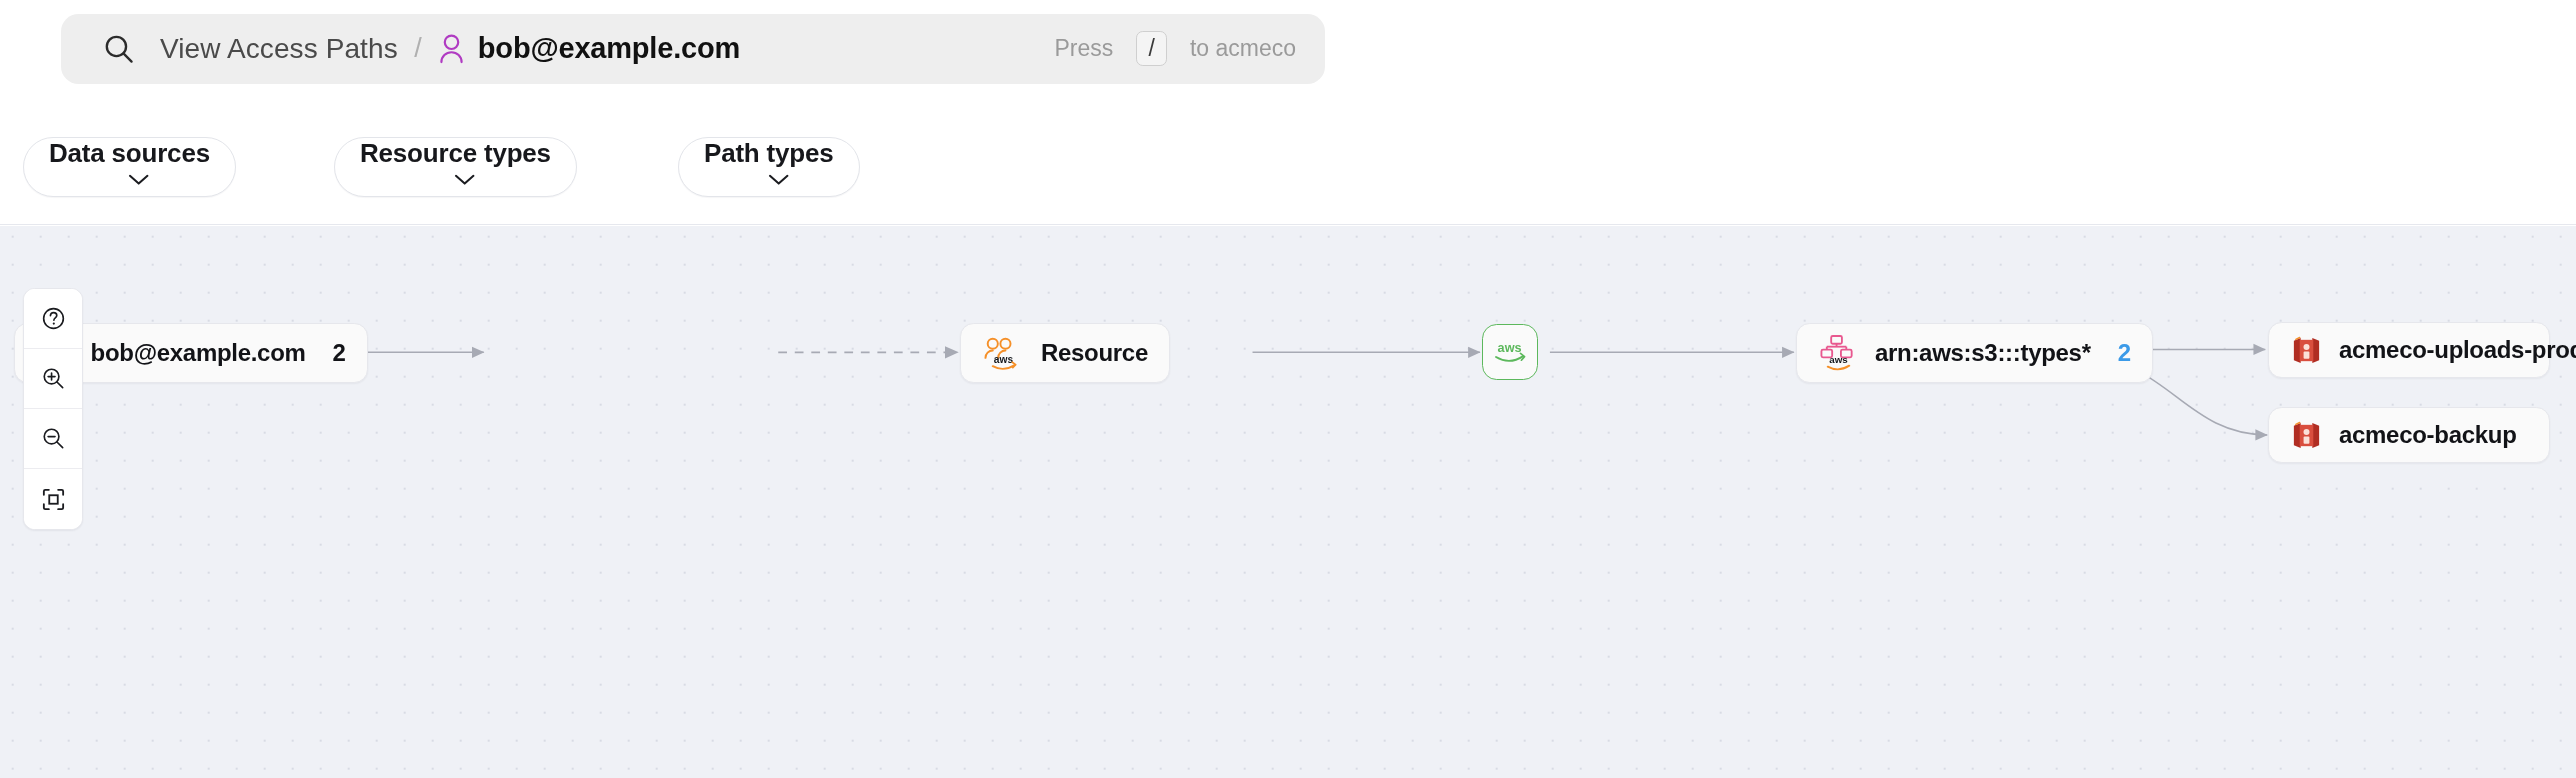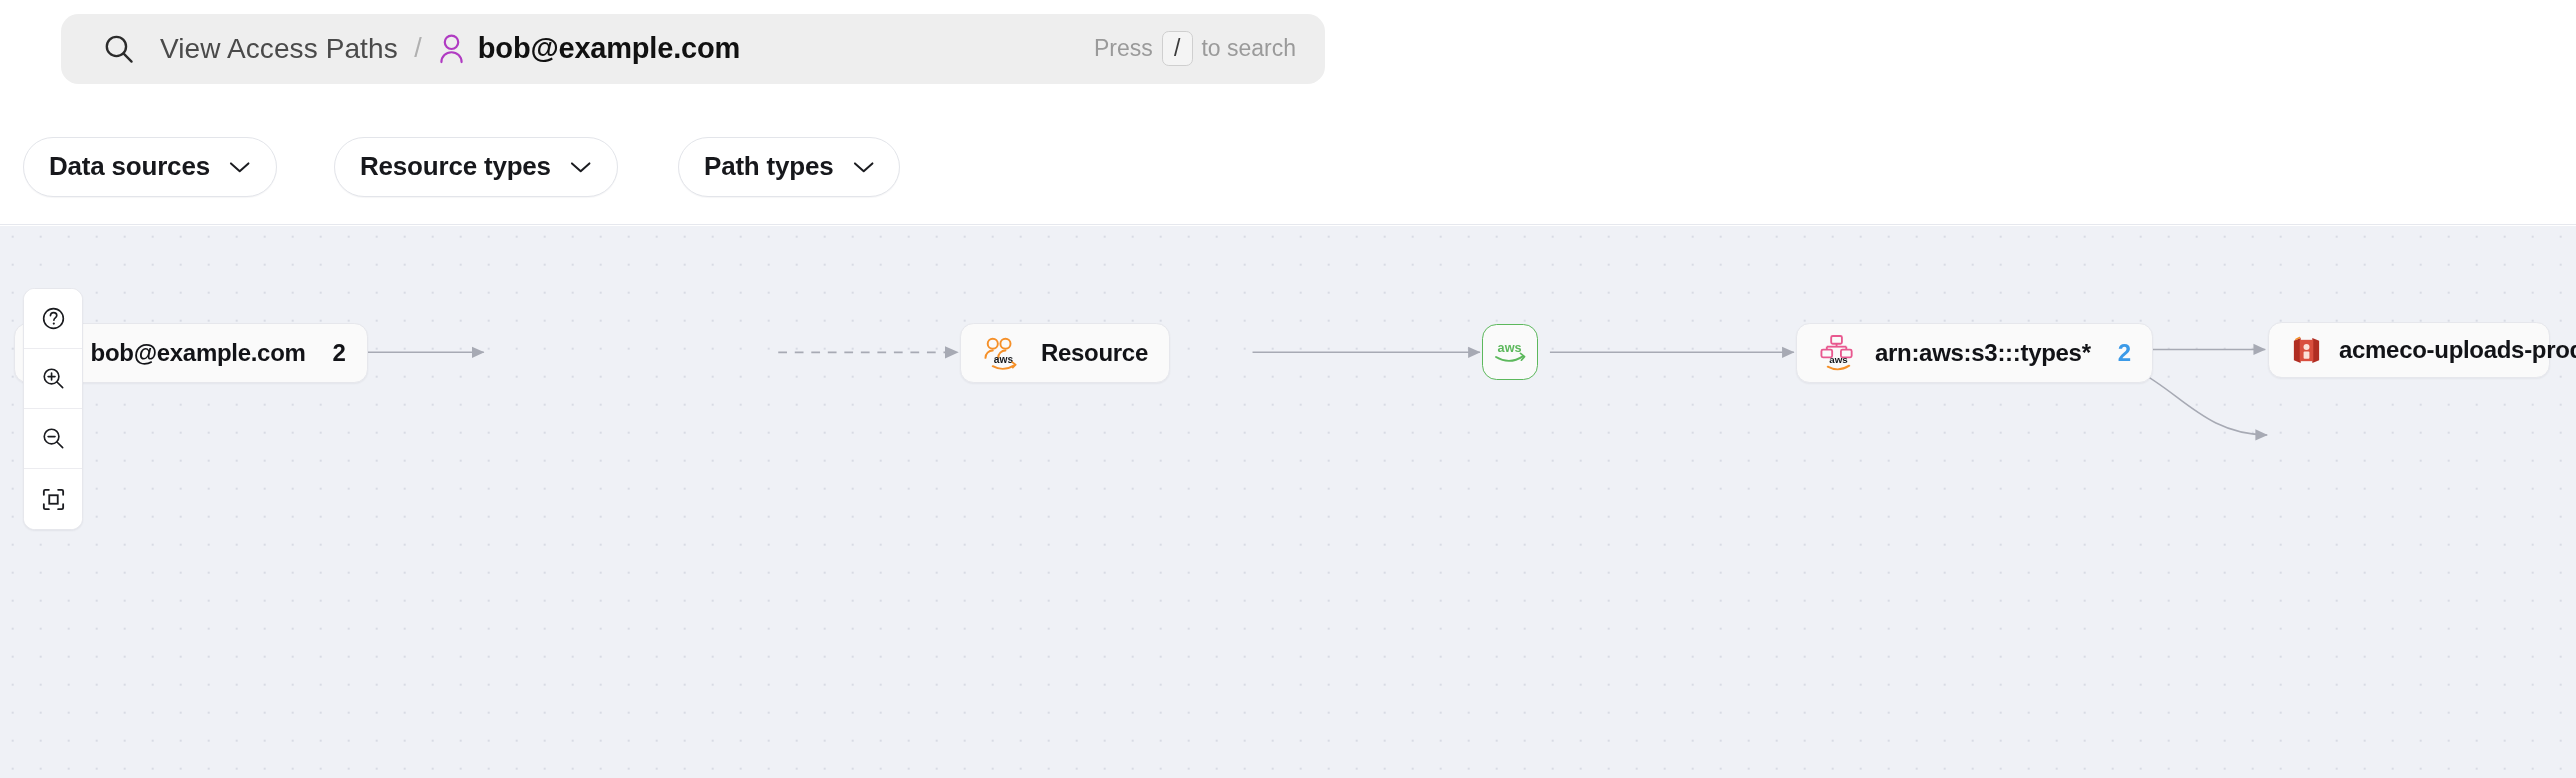--- a/index.html
+++ b/index.html
@@ -30,21 +30,21 @@
     letter-spacing: 0.1px; white-space: nowrap;
   }
   .crumb-sep { font-size: 27px; color: #b0b0b0; margin: 0 16.5px; }
   .person-crumb-icon { width: 27px; height: 31px; flex:0 0 27px; margin-right: 12.6px; }
   .crumb-current {
     font-size: 29px; color: #111111; font-weight: 700;
     letter-spacing: -0.2px; white-space: nowrap;
   }
   .search-hint {
     margin-left: auto; display: flex; align-items: center;
-    font-size: 23px; color: #9a9a9a; white-space: nowrap;
+    font-size: 23px; color: #9a9a9a; white-space: nowrap; gap: 14px;
   }
   .keycap {
     display: inline-flex; align-items: center; justify-content: center;
     min-width: 31px; height: 35px; margin: 0 8.8px;
     border: 1px solid #cfcfcf; border-radius: 6.8px;
     background: #f4f4f4; color: #3a3a3a;
     font-size: 23px; padding: 0 7.8px;
   }
 
   
@@ -54,20 +54,21 @@
   }
   .filter-chip {
     position: absolute; top: 8.8px; height: 60px;
     display: inline-flex; align-items: center;
     padding: 0 25px;
     background: #ffffff;
     border: 1px solid #e3e5ea;
     border-radius: 30px;
     box-shadow: 0 1px 1px rgba(20,25,40,.04);
     cursor: pointer;
+    flex-direction: column;
   }
   .filter-chip .label {
     font-size: 26px; font-weight: 700; color: #17181c;
     letter-spacing: -0.2px; white-space: nowrap;
   }
   .chev { width: 21.4px; height: 12.6px; margin-left: 19.4px; flex: 0 0 21.4px; }
 
   
   .canvas {
     position: absolute; left: 0; top: 226px;
@@ -150,21 +151,21 @@
     <svg class="person-crumb-icon" viewBox="0 0 20 24" fill="none">
       <circle cx="10" cy="7.2" r="5.2" stroke="#b03bc2" stroke-width="1.7"></circle>
       <path d="M2.2 22.5c0-4.3 3.5-7.6 7.8-7.6s7.8 3.3 7.8 7.6" stroke="#b03bc2" stroke-width="1.7" stroke-linecap="round"></path>
     </svg>
 
     <span class="crumb-current">bob@example.com</span>
 
     <span class="search-hint">
       <span>Press</span>
       <span class="keycap">/</span>
-      <span>to search</span>
+      <span>to acmeco</span>
     </span>
   </div>
 </div>
 
 <div class="filterbar">
 
   <div class="filter-chip" style="left:23px;">
     <span class="label">Data sources</span>
     <svg class="chev" viewBox="0 0 22 13" fill="none">
       <path d="M2 2.5 L11 10.5 L20 2.5" stroke="#1b1c20" stroke-width="2.1" stroke-linecap="round" stroke-linejoin="round"></path>
@@ -274,20 +275,33 @@
         <path d="M30 7 L23 4 L23 30 L30 27 Z" fill="#b02d22"></path>
         <rect x="10" y="6" width="14" height="22" fill="#d94e3e"></rect>
         <circle cx="17" cy="13.5" r="3.1" fill="#fbe0d8"></circle>
         <rect x="14" y="18" width="6" height="7.5" rx="1" fill="#fbe0d8"></rect>
         <path d="M6 5.5 L10 3.6" stroke="#f59029" stroke-width="1.5" stroke-linecap="round"></path>
       </svg>
     </span>
     <span class="nlabel">acmeco-uploads-prod</span>
   </div>
 
+  <div class="node" style="left:2268px; top:181px; width:282px; height:56px;">
+    <span class="ico">
+      <svg width="33" height="33" viewBox="0 0 34 34" fill="none">
+        <path d="M4 7 L11 4 L11 30 L4 27 Z" fill="#b02d22"></path>
+        <path d="M30 7 L23 4 L23 30 L30 27 Z" fill="#b02d22"></path>
+        <rect x="10" y="6" width="14" height="22" fill="#d94e3e"></rect>
+        <circle cx="17" cy="13.5" r="3.1" fill="#fbe0d8"></circle>
+        <rect x="14" y="18" width="6" height="7.5" rx="1" fill="#fbe0d8"></rect>
+        <path d="M6 5.5 L10 3.6" stroke="#f59029" stroke-width="1.5" stroke-linecap="round"></path>
+      </svg>
+    </span>
+    <span class="nlabel">acmeco-backup</span>
+  </div>
 
   <div class="controls">
 
     <div class="ctrl-btn">
       <svg width="27" height="27" viewBox="0 0 28 28" fill="none">
         <circle cx="14" cy="14" r="10.2" stroke="#1b1c20" stroke-width="1.7"></circle>
         <path d="M10.8 11.1c.1-1.9 1.6-3.2 3.3-3.2 1.9 0 3.3 1.3 3.3 3 0 2.5-3 2.4-3 4.8" stroke="#1b1c20" stroke-width="1.7" fill="none" stroke-linecap="round"></path>
         <circle cx="14.3" cy="19.3" r="1.15" fill="#1b1c20"></circle>
       </svg>
     </div>

